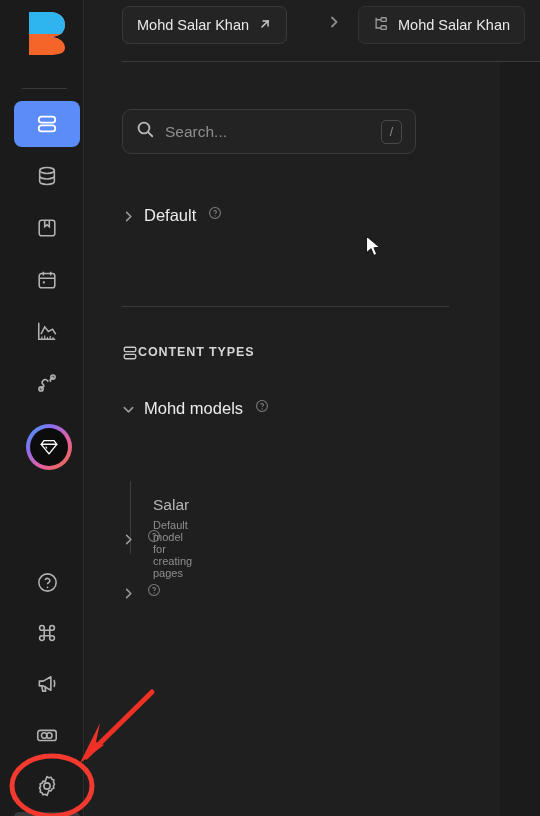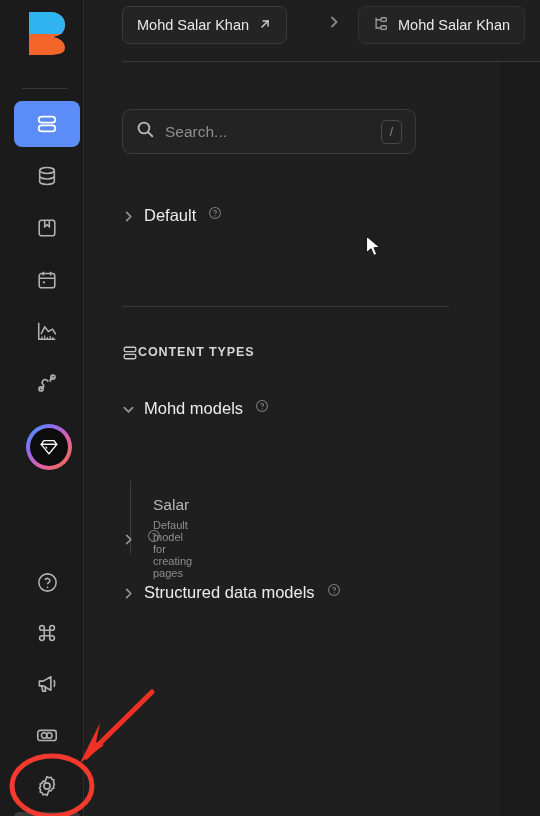--- a/index.html
+++ b/index.html
@@ -430,21 +430,20 @@
         </svg>
       </span>
     </div>
 
     <div class="nav-row" style="top:518px">
       <span class="caret">
         <svg width="13" height="13" viewBox="0 0 14 14" fill="none" stroke="#9a9a9a" stroke-width="1.7" stroke-linecap="round" stroke-linejoin="round">
           <path d="M5 2.5L9.5 7 5 11.5"></path>
         </svg>
       </span>
-      <span class="nav-label">Structured data models</span>
       <span class="help-dot">
         <svg width="14" height="14" viewBox="0 0 16 16" fill="none" stroke="#7d7d7d" stroke-width="1.2">
           <circle cx="8" cy="8" r="6.2"></circle>
           <path d="M6.4 6.2a1.75 1.75 0 013.3.7c0 1.2-1.6 1.3-1.6 2.3"></path>
           <circle cx="8.1" cy="11.3" r="0.65" fill="#7d7d7d" stroke="none"></circle>
         </svg>
       </span>
     </div>
   </div>
 

